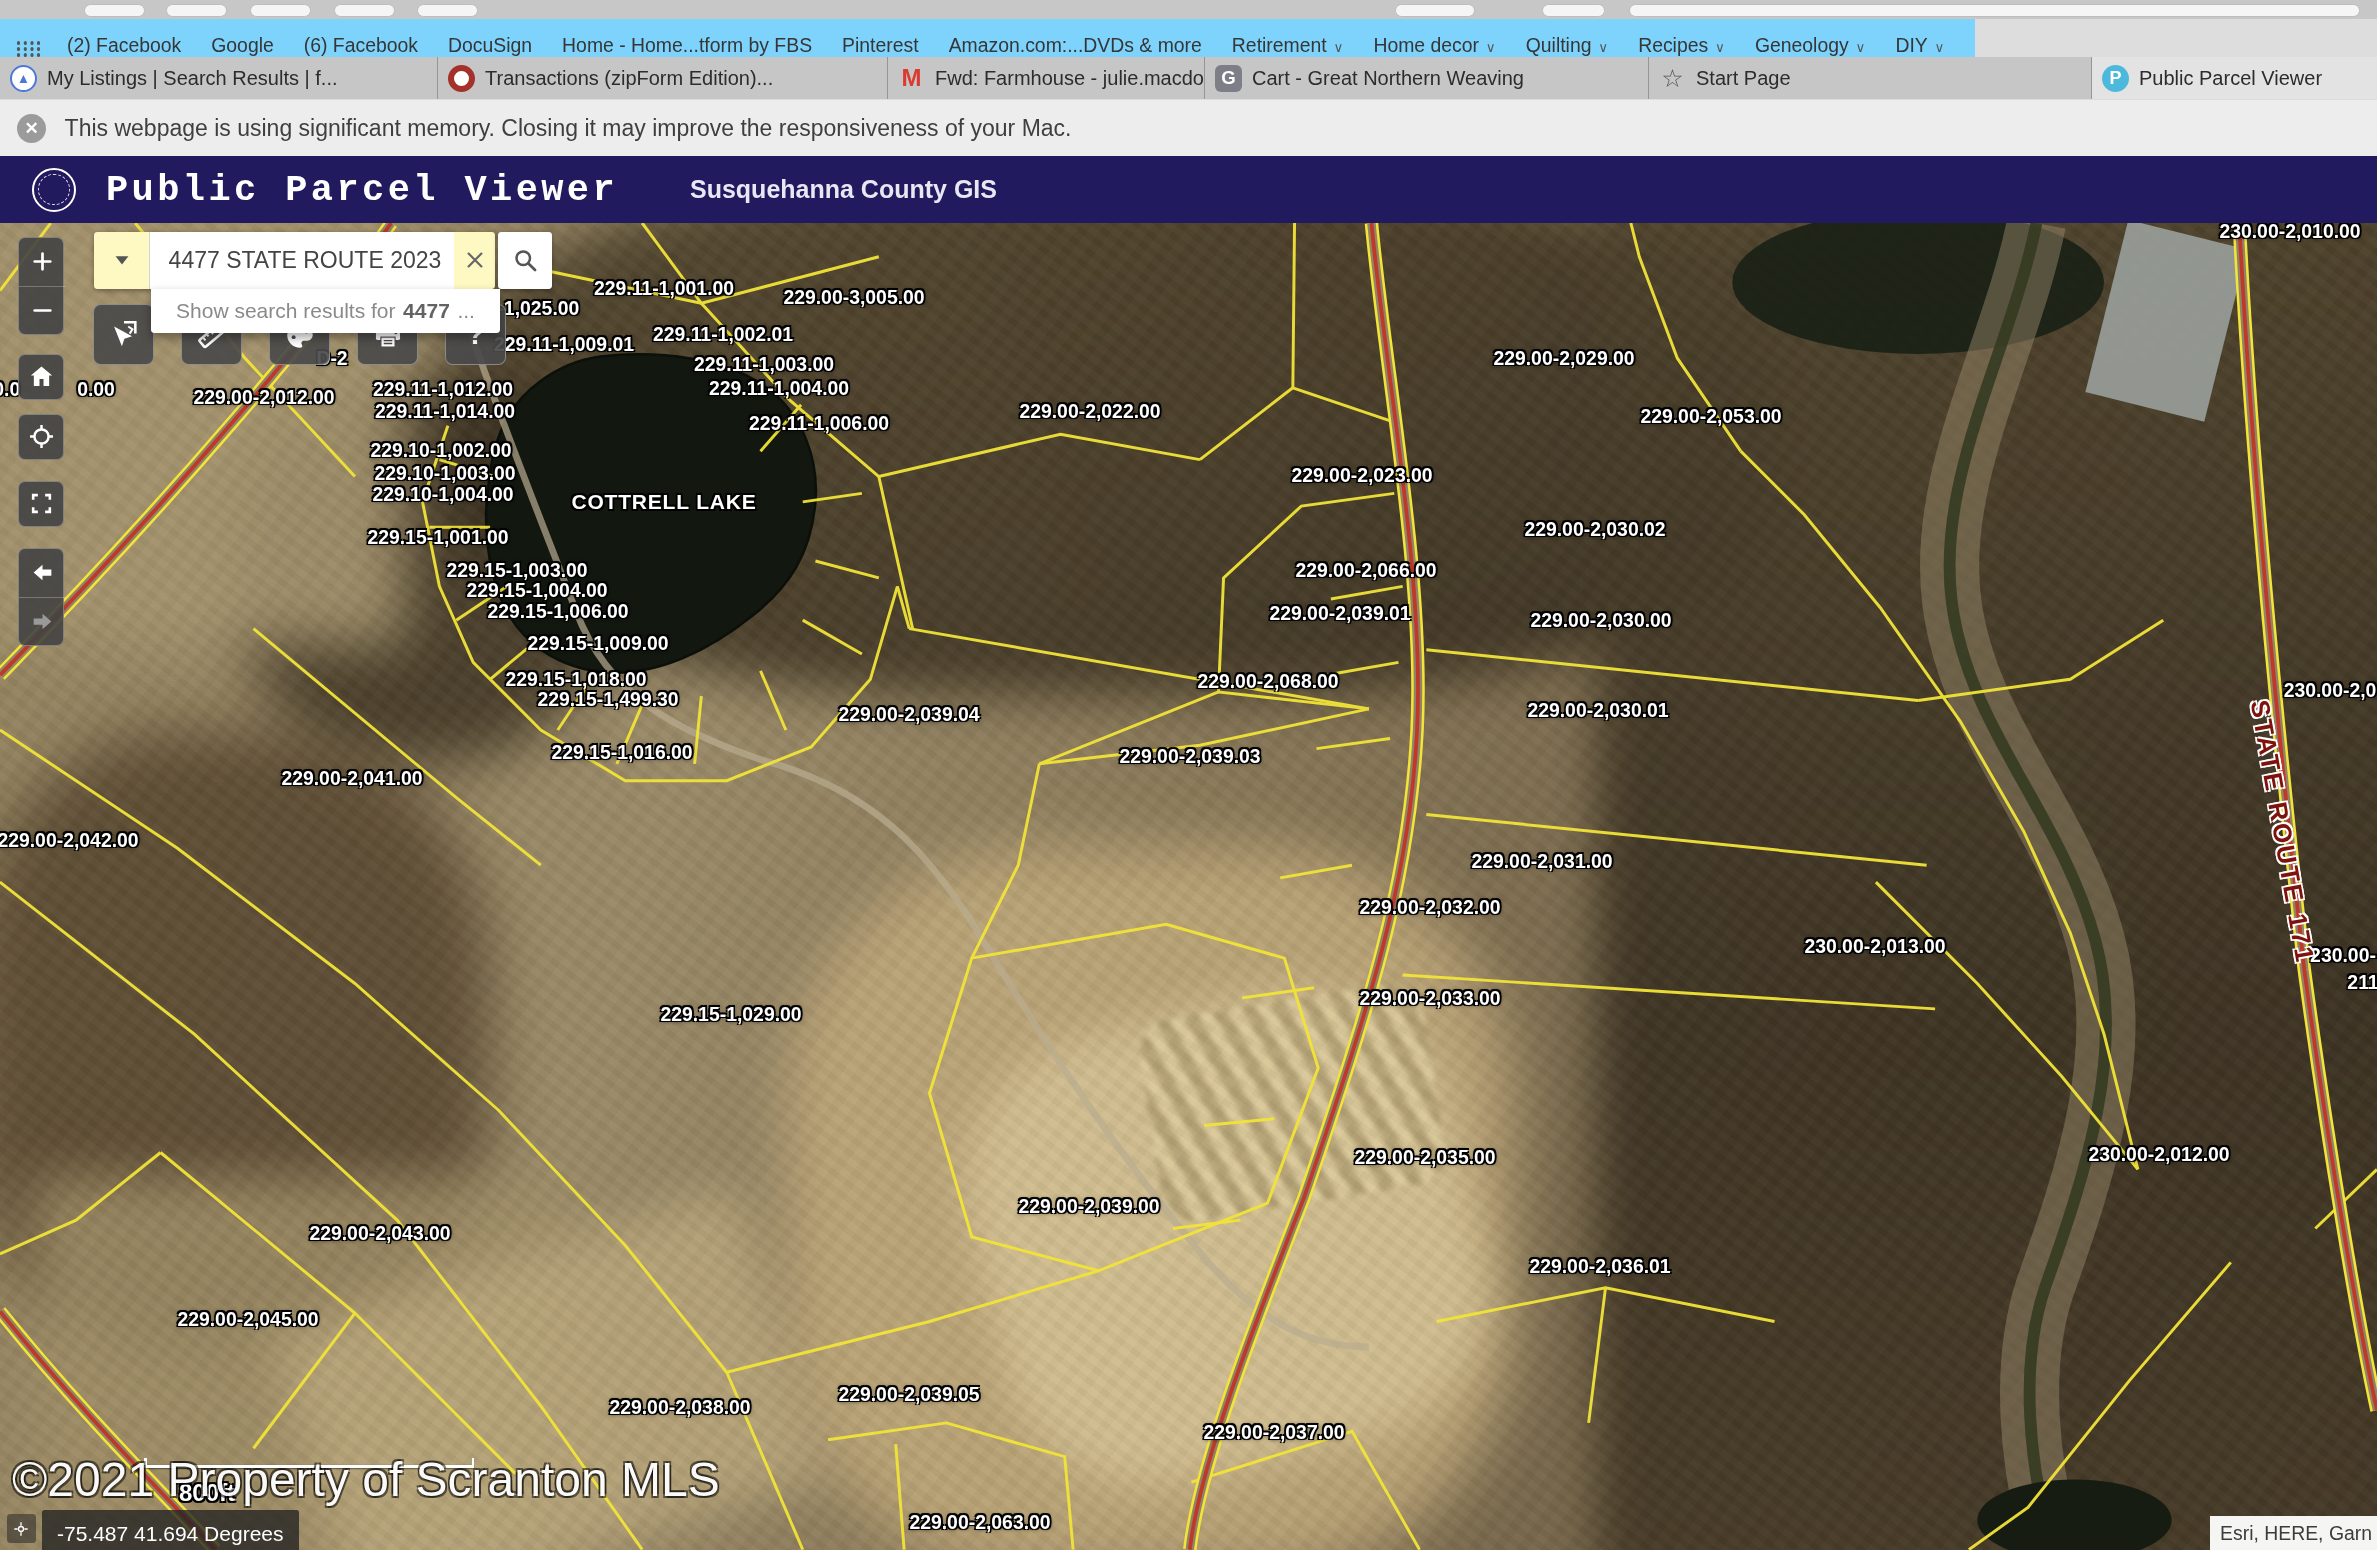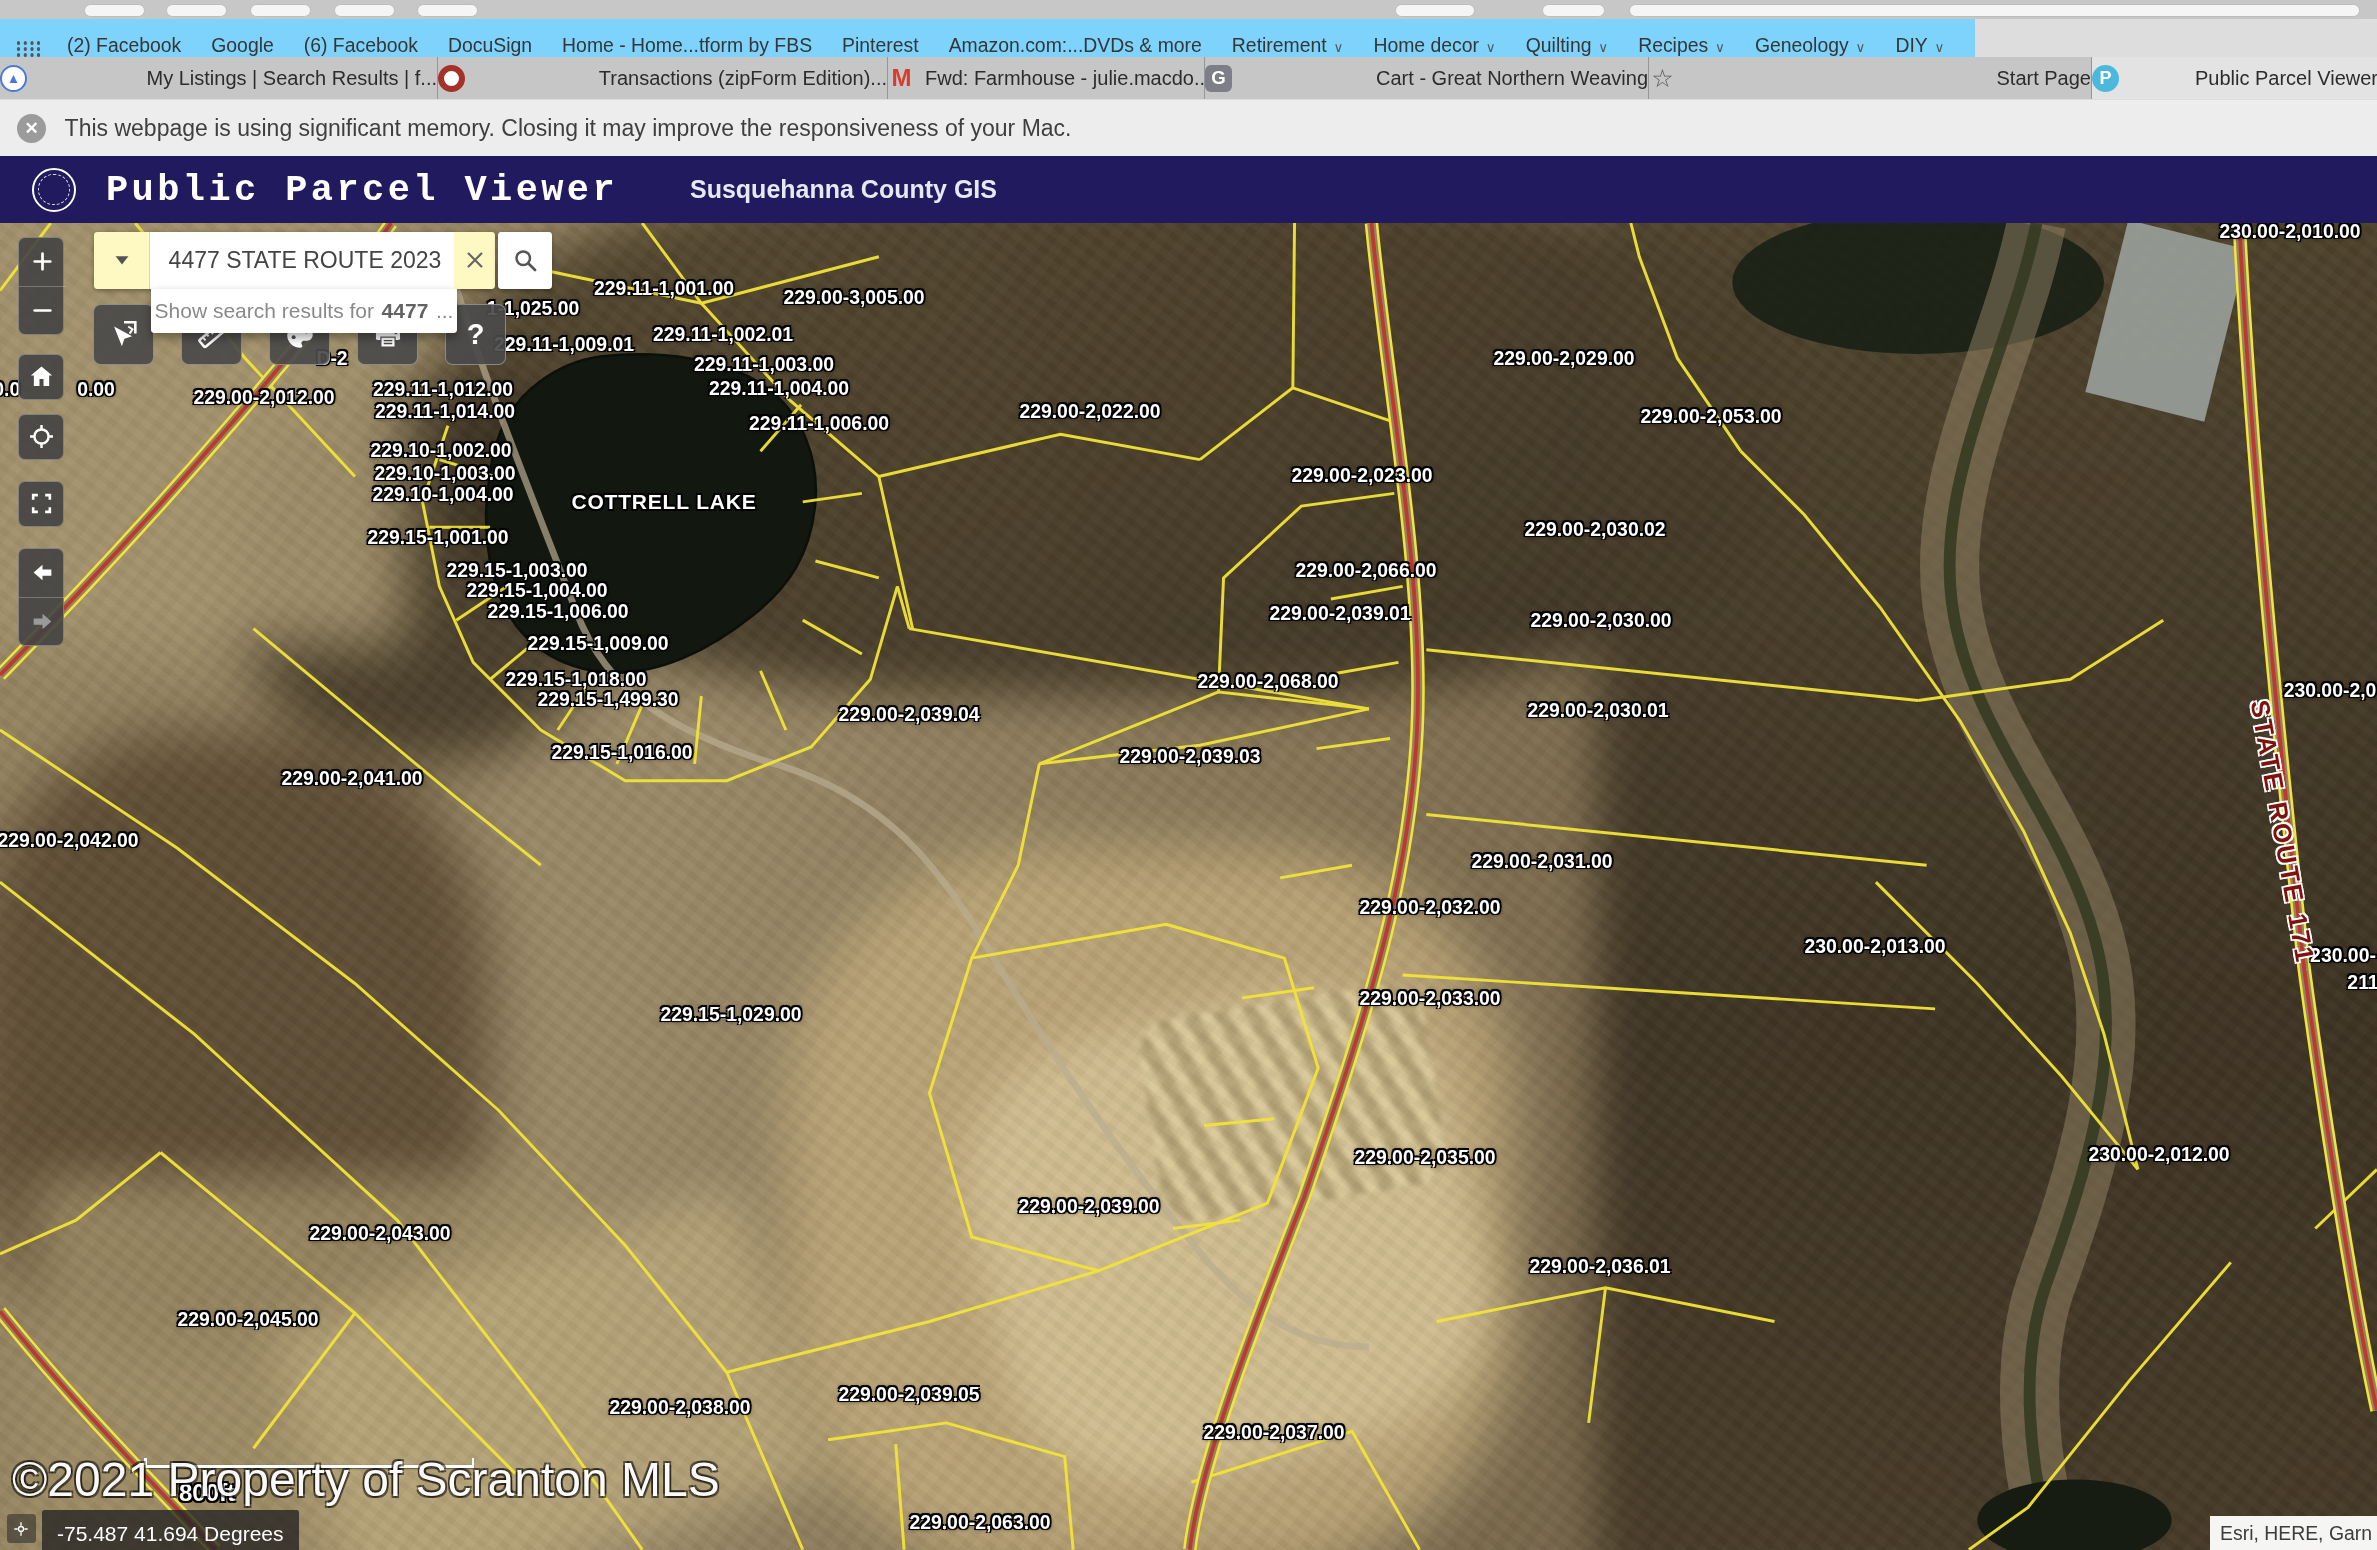--- a/index.html
+++ b/index.html
@@ -15,22 +15,22 @@
     display:flex; align-items:flex-end; gap:30px; padding:0 15px; overflow:hidden; border-bottom:0.8px solid #bfbfbf; }
   .apps-grid { width:22px; height:17px; position:relative; flex:none; }
   .apps-grid i { position:absolute; left:1.7px; top:1.7px; width:3.4px; height:3.4px; border-radius:50%; background:#555;
     box-shadow: 6.8px 0 0 #555, 13.5px 0 0 #555, 20px 0 0 #555,
                 0 6px 0 #555, 6.8px 6px 0 #555, 13.5px 6px 0 #555, 20px 6px 0 #555,
                 0 12px 0 #555, 6.8px 12px 0 #555, 13.5px 12px 0 #555, 20px 12px 0 #555; }
   .bm { font-size:19.4px; color:#363636; white-space:nowrap; flex:none; cursor:default; }
   .bm.menu::after { content:"∨"; font-size:13.5px; color:#555; margin-left:6.8px; }
 
   .tab-bar { position:absolute; left:0; top:57px; width:2377px; height:42px; background:#b9b9b9; display:flex; }
-  .tab { height:42px; display:flex; align-items:center; justify-content:space-between; gap:10px;
-    background:#c6c6c6; border-right:0.8px solid #969696; overflow:hidden; white-space:nowrap; }
+  .tab { height:42px; display:flex; align-items:center; justify-content:flex-start; gap:10px;
+    background:#c6c6c6; border-right:0.8px solid #969696; overflow:hidden; white-space:nowrap;padding-left:10px; }
   .tab.active { background:#e3e3e3; }
   .tab .t-label { font-size:20px; color:#2c2c2c; }
   .ticon { width:27px; height:27px; border-radius:50%; flex:none; display:flex; align-items:center; justify-content:center; font-weight:bold; }
   .ticon[data-icon="listing-pin"] { background:#fff; border:2.5px solid #4c79d9; color:#4c79d9; font-size:13.5px; }
   .ticon[data-icon="listing-pin"]::before { content:"▲"; }
   .ticon[data-icon="zipform"] { border:6.8px solid #a5322a; background:#fff; }
   .ticon[data-icon="gmail"] { color:#d93b30; font-size:24px; }
   .ticon[data-icon="gmail"]::before { content:"M"; }
   .ticon[data-icon="g-badge"] { border-radius:6px; background:#7e7e88; color:#fff; font-size:18.6px; }
   .ticon[data-icon="g-badge"]::before { content:"G"; }
@@ -81,21 +81,21 @@
     text-shadow:-1.7px -1.7px 0 #fff,1.7px -1.7px 0 #fff,-1.7px 1.7px 0 #fff,1.7px 1.7px 0 #fff; pointer-events:none; }
 
   
   .search-wrap { position:absolute; left:94px; top:8.5px; z-index:8; display:flex; gap:3.4px; }
   .search-bar { display:flex; align-items:center; background:#fef9c3; border-radius:3.4px; height:57px; box-shadow:0 1.7px 5px rgba(0,0,0,.35); }
   .caret-btn { width:56px; height:100%; display:flex; align-items:center; justify-content:center; border-right:0.8px solid #d4d4d4; cursor:pointer; }
   .search-input { border:none; outline:none; width:304px; height:100%; font-size:23px; color:#444; padding:0 6.8px 0 18.6px; font-family:"Liberation Sans",sans-serif; }
   .clear-btn { width:41px; height:100%; display:flex; align-items:center; justify-content:center; cursor:pointer; }
   .search-btn { width:54px; height:57px; background:#fff; border-radius:3.4px; display:flex; align-items:center; justify-content:center;
     box-shadow:0 1.7px 5px rgba(0,0,0,.35); cursor:pointer; }
-  .suggestion { position:absolute; left:57px; top:57px; width:306px; height:44px; background:#fff; border-radius:0 0 3.4px 3.4px;
+  .suggestion { position:absolute; left:57px; top:57px; width:349px; height:44px; background:#fff; border-radius:0 0 3.4px 3.4px;
     box-shadow:0 4.2px 10px rgba(0,0,0,.35); display:flex; align-items:center; justify-content:center; gap:7.6px; cursor:pointer; }
   .suggestion .sg { font-size:21px; color:#8a8a8a; }
   .suggestion .sg.term { font-weight:bold; color:#636363; }
 
   .tool-row { position:absolute; left:0; top:81px; z-index:6; }
   .tool-btn { position:absolute; width:61px; height:61px; background:rgba(74,74,74,.92); border:0.8px solid rgba(255,255,255,.35);
     border-radius:7.6px; display:flex; align-items:center; justify-content:center; cursor:pointer; }
   .tool-btn.help { color:#fff; font-size:29px; font-weight:bold; }
 
   .nav-stack { position:absolute; left:18px; top:13.5px; width:46px; z-index:7; }

